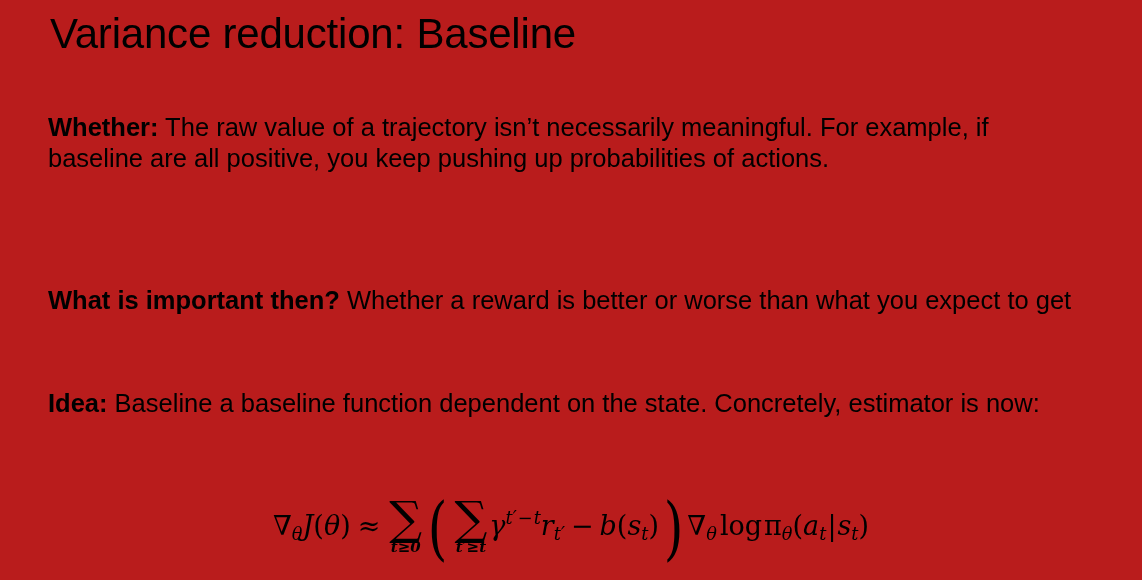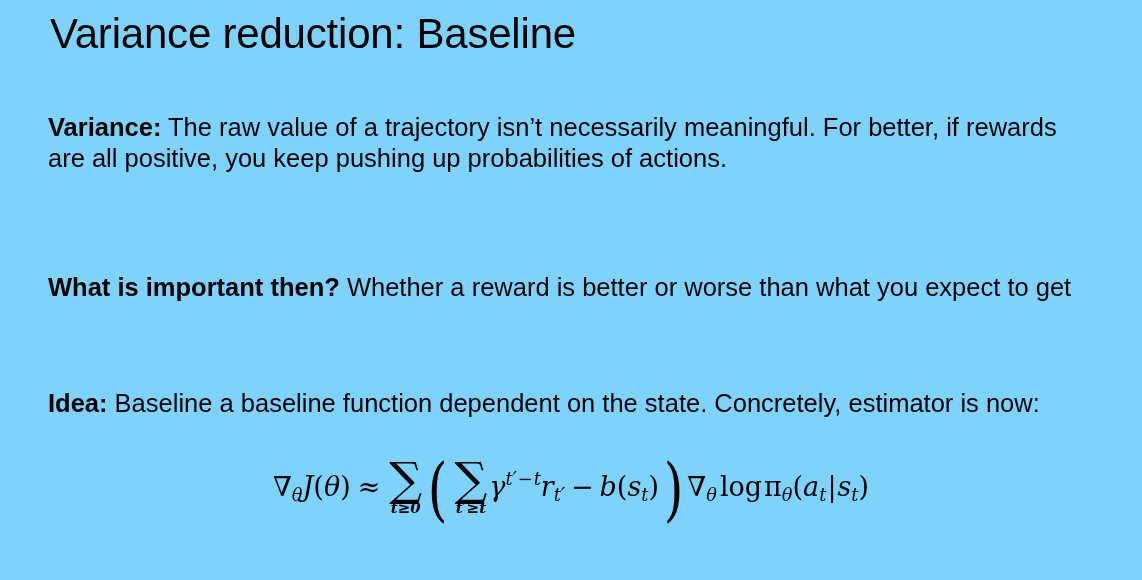--- a/index.html
+++ b/index.html
@@ -12,21 +12,21 @@
     background: #ffffff;
     font-family: "Liberation Sans", sans-serif;
     color: #000000;
     overflow: hidden;
     position: relative;
   }
 
   .slide {
     position: absolute;
     inset: 0;
-    background: #7dd3fc;
+    background: #b91c1c;
   }
 
   .slide-title {
     position: absolute;
     left: 50px;
     top: 8px;
     font-size: 42px;
     line-height: 52px;
     font-weight: 400;
     letter-spacing: -0.2px;
@@ -41,28 +41,28 @@
     line-height: 31px;
     font-weight: 400;
     color: #000000;
   }
 
   .body-block b {
     font-weight: 700;
   }
 
   #para-problem  { top: 112px; width: 1035px; }
-  #para-question { top: 272px; width: 1092px; }
+  #para-question { top: 285px; width: 1092px; }
   #para-idea     { top: 388px; width: 1060px; }
 
   .formula {
     position: absolute;
     left: 0;
     right: 0;
-    top: 460px;
+    top: 499px;
     text-align: center;
     font-family: "DejaVu Serif", "Liberation Serif", serif;
     color: #000000;
   }
 
   .math {
     display: inline-block;
     font-size: 27px;
     white-space: nowrap;
     line-height: 1;
@@ -140,21 +140,21 @@
   .mid   { font-style: normal; padding: 0 1px; }
 </style>
 </head>
 <body>
 
 <div class="slide">
 
   <div class="slide-title">Variance reduction: Baseline</div>
 
   <div class="body-block" id="para-problem">
-    <b>Variance:</b><span> The raw value of a trajectory isn’t necessarily meaningful. For better, if rewards are all positive, you keep pushing up probabilities of actions.</span>
+    <b>Whether:</b><span> The raw value of a trajectory isn’t necessarily meaningful. For example, if baseline are all positive, you keep pushing up probabilities of actions.</span>
   </div>
 
   <div class="body-block" id="para-question">
     <b>What is important then?</b><span> Whether a reward is better or worse than what you expect to get</span>
   </div>
 
   <div class="body-block" id="para-idea">
     <b>Idea:</b><span> Baseline a baseline function dependent on the state. Concretely, estimator is now:</span>
   </div>
 

